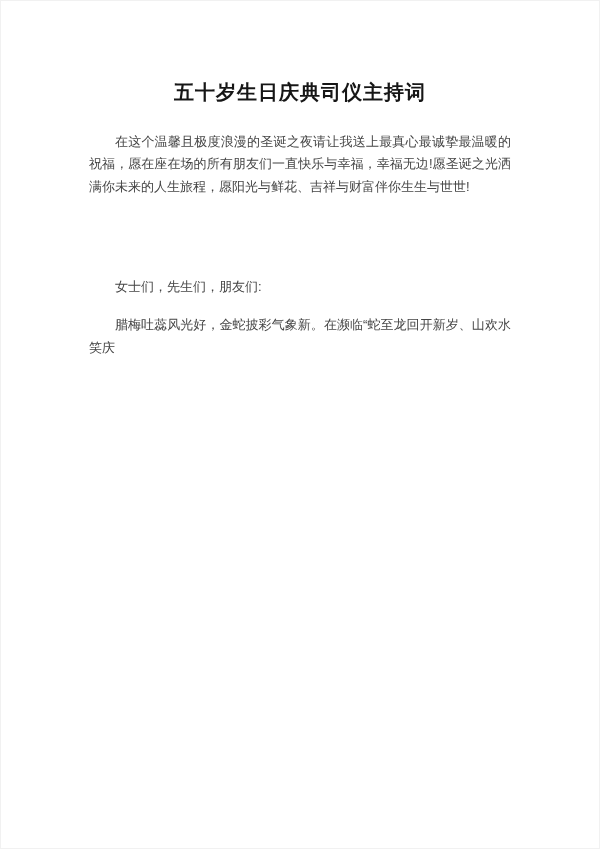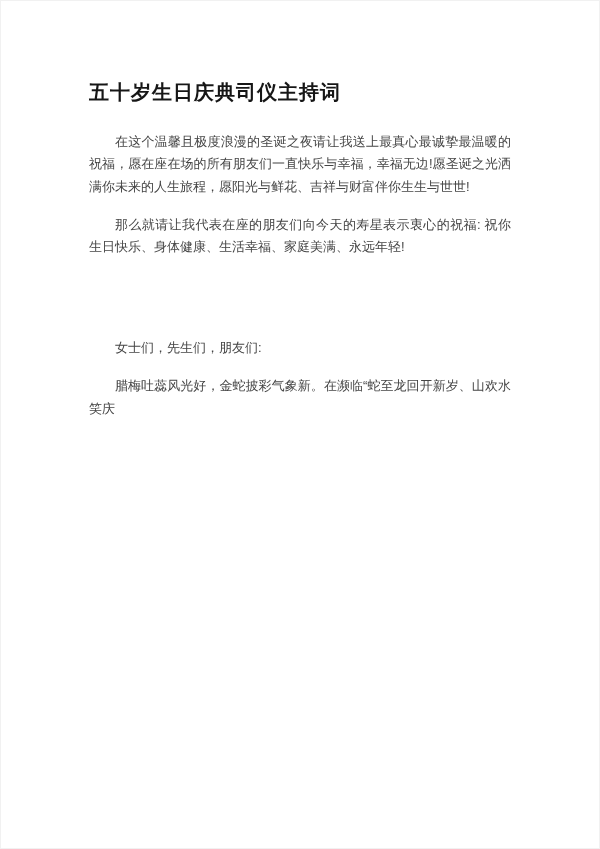--- a/index.html
+++ b/index.html
@@ -14,21 +14,21 @@
     height: 849px;
     margin: 0 auto;
     background: #ffffff;
     border: 1px solid #f1f1f1;
     box-sizing: border-box;
     padding: 78px 88px 30px 88px;
     overflow: hidden;
   }
   .doc-title {
     margin: 0 0 26px 0;
-    text-align: left;
+    text-align: center;
     font-size: 20px;
     font-weight: bold;
     color: #161616;
     letter-spacing: 1px;
     line-height: 1.3;
   }
   .doc-body p {
     margin: 0 0 16px 0;
     font-size: 13px;
     line-height: 1.72;
@@ -48,21 +48,20 @@
 <body>
 
 <div class="page">
   <h1 class="doc-title">五十岁生日庆典司仪主持词</h1>
 
   <div class="doc-body">
 
     <p>在这个温馨且极度浪漫的圣诞之夜请让我送上最真心最诚挚最温暖的祝福，愿在座在场的所有朋友们一直快乐与幸福，幸福无边!愿圣诞之光洒满你未来的人生旅程，愿阳光与鲜花、吉祥与财富伴你生生与世世!</p>
 
 
-    <p>那么就请让我代表在座的朋友们向今天的寿星表示衷心的祝福: 祝你生日快乐、身体健康、生活幸福、家庭美满、永远年轻!</p>
 
 
 
     <p class="section-gap no-justify">女士们，先生们，朋友们:</p>
 
 
     <p>腊梅吐蕊风光好，金蛇披彩气象新。在濒临“蛇至龙回开新岁、山欢水笑庆</p>
   </div>
 </div>
 

